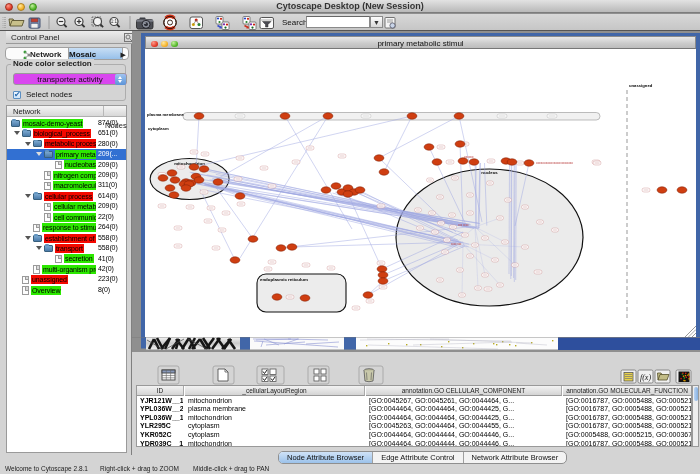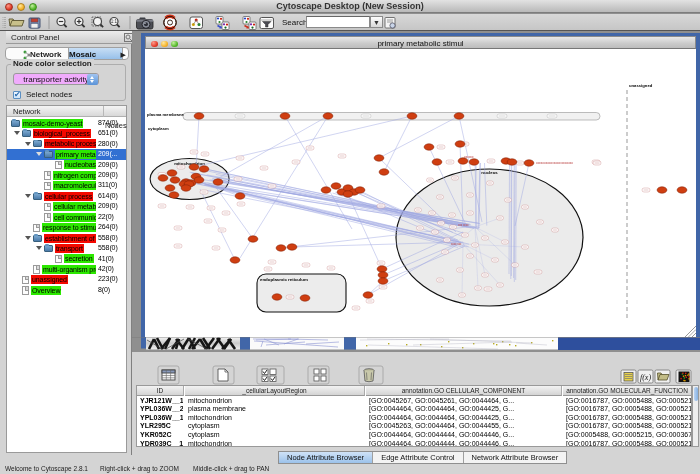--- a/index.html
+++ b/index.html
@@ -39,21 +39,21 @@
 #tab-network { position:absolute; left:0; top:0; width:62px; height:13px; font-size:8px; font-weight:bold;
   color:#222; text-align:left; line-height:13px; padding-left:24px;}
 #tab-mosaic { position:absolute; left:62px; top:0; width:55px; height:13px;
   background:linear-gradient(#c7def5,#8fbbe8); font-size:8px; font-weight:bold; color:#111;
   text-align:left; line-height:13px; border-left:1px solid #a0a0a0; border-right:1px solid #a0a0a0;}
 #tab-arrow { position:absolute; right:2px; top:3px; font-size:7px; color:#222; }
 #groupbox { position:absolute; left:6px; top:33px; width:120px; height:37px;
   border:1px solid #adadad; border-radius:3px; }
 #grouplab { position:absolute; left:11px; top:28px; font-size:8px; font-weight:bold; color:#222;
   background:#d4d4d4; padding:0 2px; }
-#combo { position:absolute; left:13px; top:42px; width:86px; height:12px; background:#f0abfc;
+#combo { position:absolute; left:13px; top:42px; width:114px; height:12px; background:#d946ef;
   border:1px solid #9a9a9a; border-radius:3px; font-size:8px; color:#111; text-align:center;
   line-height:12px; }
 #combo .btn { position:absolute; right:0px; top:0px; width:11px; height:10.5px;
   background:linear-gradient(#9fc4f0,#5b93d8); border-radius:2px; margin:0.2px;}
 #combo .btn:before { content:""; position:absolute; left:3px; top:2px;
   border-left:2.5px solid transparent; border-right:2.5px solid transparent; border-bottom:3px solid #fff; }
 #combo .btn:after { content:""; position:absolute; left:3px; bottom:2px;
   border-left:2.5px solid transparent; border-right:2.5px solid transparent; border-top:3px solid #fff; }
 #checkbox { position:absolute; left:13px; top:60px; width:8px; height:8px;
   background:linear-gradient(#eef6ff,#cfe4f8); border:1px solid #5c8fc2; border-radius:1px; }
@@ -108,21 +108,21 @@
 #dptable { position:absolute; left:4px; top:33px; width:556px; height:62px; background:#fff;
   border:1px solid #999; overflow:hidden; font-size:7px; }
 #dpscroll { position:absolute; left:560px; top:33px; width:7px; height:62px; background:#eee; border:1px solid #999; }
 #dpscroll .thumb { position:absolute; left:0.5px; top:1px; width:4.5px; height:14px; background:linear-gradient(90deg,#b9d3f2,#86b1e2); border-radius:2px;}
 .dhead { position:absolute; top:0; height:10px; white-space:nowrap; overflow:hidden; background:linear-gradient(#f2f2f2,#d4d4d4);
   border-right:1px solid #aaa; border-bottom:1px solid #999; text-align:center; line-height:10px; color:#222; font-size:6.5px; }
 .drow { position:absolute; left:0; width:556px; height:8.6px; line-height:8.6px; color:#000; white-space:nowrap; }
 .drow b { font-weight:bold; }
 .dcell { position:absolute; top:0; overflow:hidden; white-space:nowrap; }
 #dptabs { position:absolute; left:146px; top:99px; height:13px; display:flex;
-  border:1px solid #8f8f8f; border-radius:0; overflow:hidden; background:#f3f3f3;}
+  border:1px solid #8f8f8f; border-radius:5px; overflow:hidden; background:#f3f3f3;}
 .dtab { height:13px; font-size:7.5px; line-height:12px; padding:0 8px; color:#111; border-right:1px solid #9f9f9f;}
 .dtab.sel { background:linear-gradient(#cfe2f7,#92bce8); }
 .dtab:last-child { border-right:none; }
 
 
 #statusbar { position:absolute; left:0; top:466px; width:700px; height:8px; background:#d4d4d4; }
 #statusbar2 { position:absolute; left:0; top:455px; width:132px; height:19px; background:#d4d4d4; }
 .stxt { position:absolute; font-size:6.5px; color:#222; top:465px; }
 </style>
 </head>

